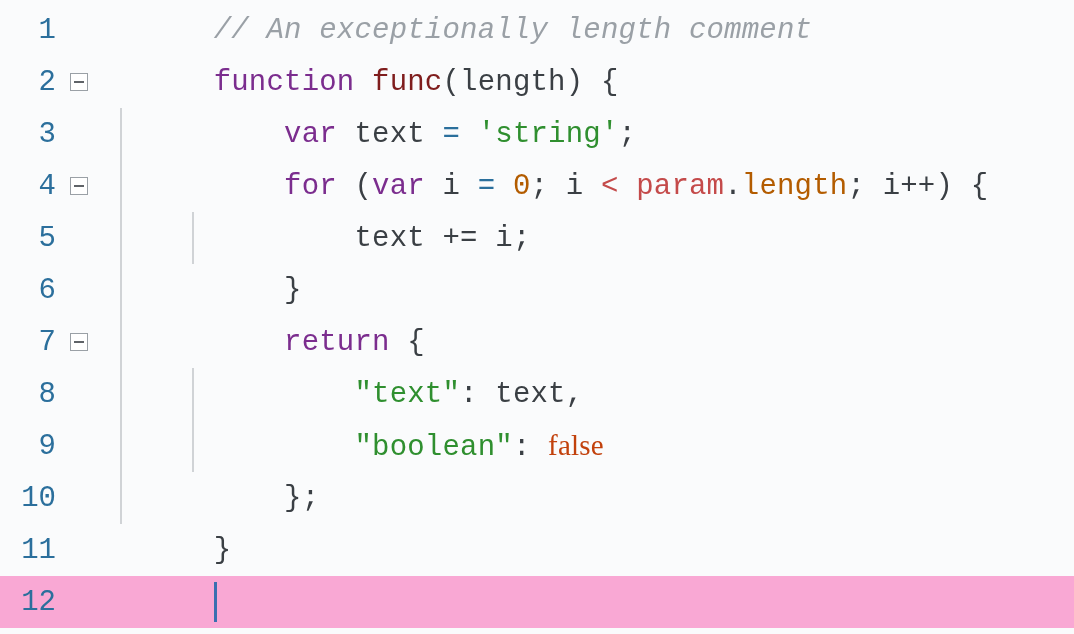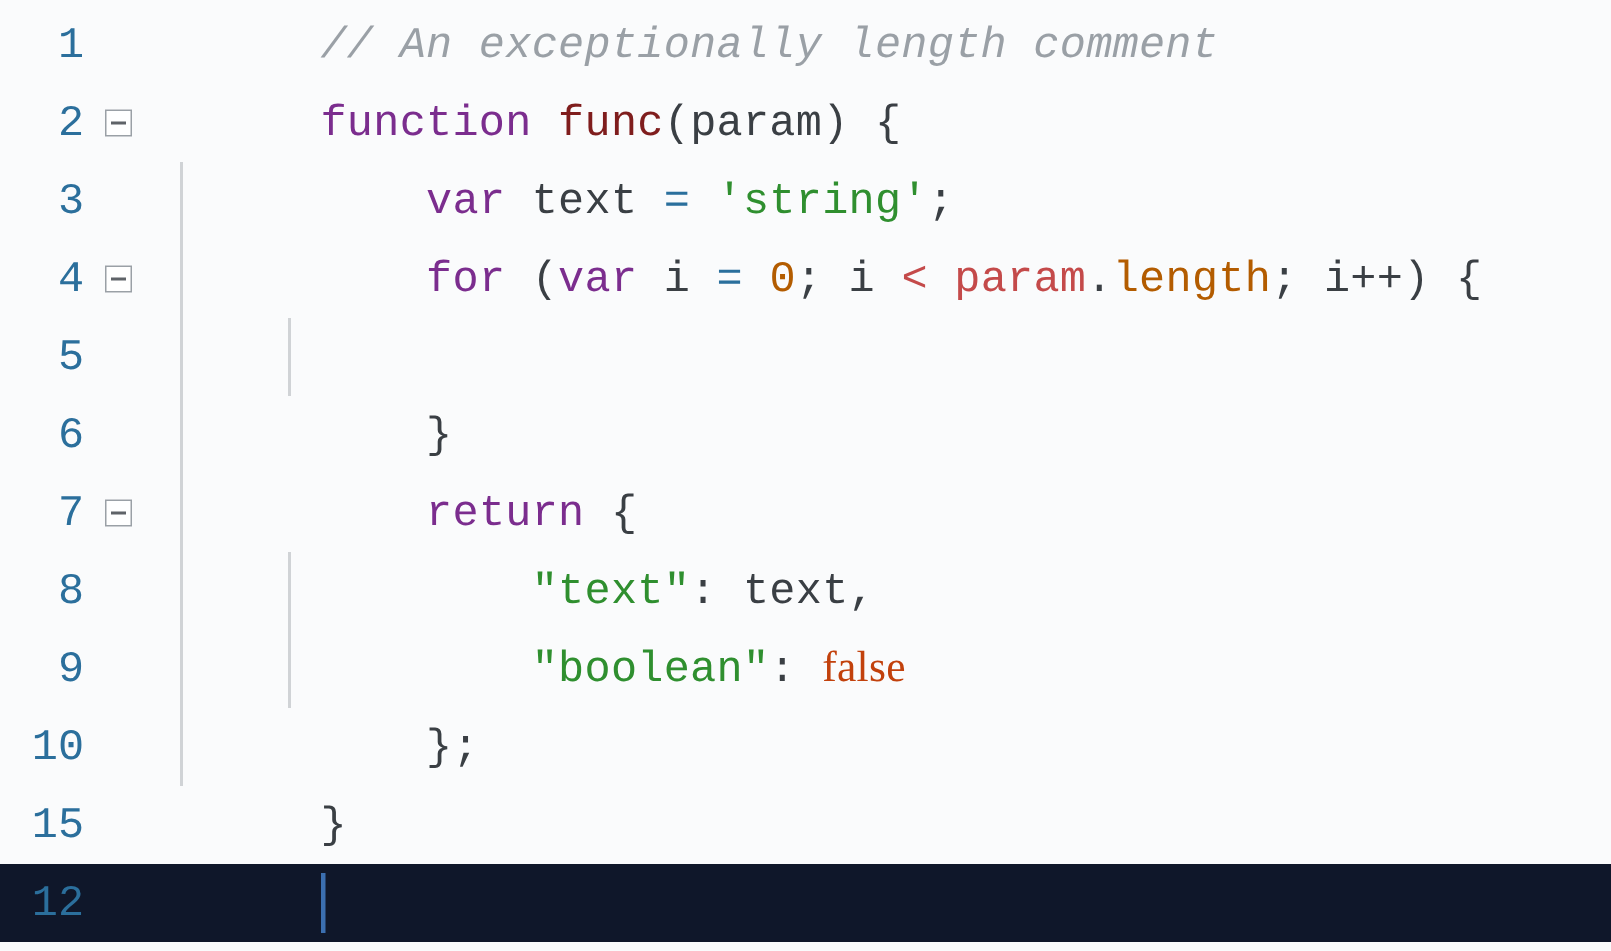--- a/index.html
+++ b/index.html
@@ -86,21 +86,21 @@
   .c-default   { color: #3a3f44; }
   .c-string    { color: #2f8f2f; text-align: right; }
   .c-number    { color: #b35c00; }
   .c-operator  { color: #c44a4a; }   
   .c-op-blue   { color: #2a6f9c; }   
   .c-param     { color: #c44a4a; }
   .c-prop      { color: #b35c00; }
   .c-bool      { color: #c2410c; font-family: Liberation Serif, serif; }
 
   .line.current {
-    background: #0f172a;
+    background: #f9a8d4;
   }
   .cursor {
     display: inline-block;
     width: 3px;
     height: 40px;
     background: #3b6fb0;
     vertical-align: middle;
     margin-left: 0px;
   }
 </style>
@@ -118,21 +118,21 @@
   </div>
 
   <div class="line">
     <div class="gutter">2</div>
     <div class="fold-col">
       <div class="fold-box">
           <div class="minus"></div>
         </div>
     </div>
     <div class="code">
-      <span class="c-keyword">function</span><span class="c-default"> </span><span class="c-funcname">func</span><span class="c-default">(param) {</span>
+      <span class="c-keyword">function</span><span class="c-default"> </span><span class="c-funcname">func</span><span class="c-default">(length) {</span>
     </div>
   </div>
 
   <div class="line">
     <div class="gutter">3</div>
     <div class="fold-col"></div>
     <div class="indent-guides">
         <div class="guide" style="left:24px;"></div>
       </div>
     <div class="code">
@@ -155,20 +155,23 @@
     </div>
   </div>
 
   <div class="line">
     <div class="gutter">5</div>
     <div class="fold-col"></div>
     <div class="indent-guides">
         <div class="guide" style="left:24px;"></div>
         <div class="guide" style="left:96px;"></div>
       </div>
+    <div class="code">
+      <span class="c-default">        text </span><span class="c-default">+=</span><span class="c-default"> i;</span>
+    </div>
   </div>
 
   <div class="line">
     <div class="gutter">6</div>
     <div class="fold-col"></div>
     <div class="indent-guides">
         <div class="guide" style="left:24px;"></div>
       </div>
     <div class="code">
       <span class="c-default">    }</span>
@@ -219,21 +222,21 @@
     <div class="fold-col"></div>
     <div class="indent-guides">
         <div class="guide" style="left:24px;"></div>
       </div>
     <div class="code">
       <span class="c-default">    };</span>
     </div>
   </div>
 
   <div class="line">
-    <div class="gutter">15</div>
+    <div class="gutter">11</div>
     <div class="fold-col"></div>
     <div class="code">
       <span class="c-default">}</span>
     </div>
   </div>
 
   <div class="line current">
     <div class="gutter">12</div>
     <div class="fold-col"></div>
     <div class="code">

